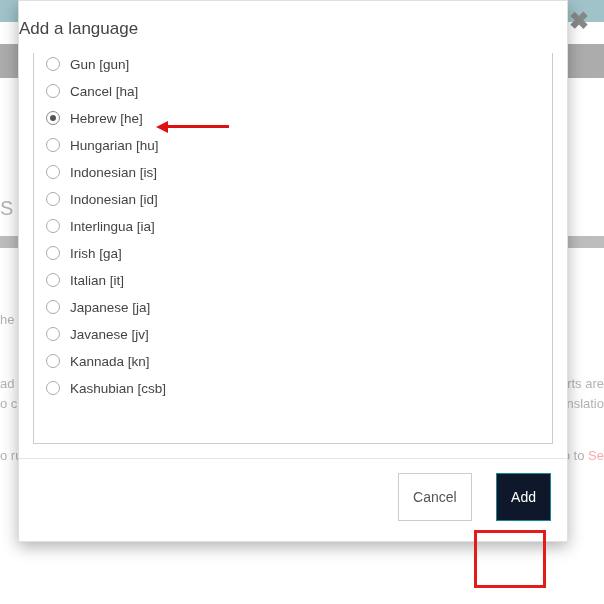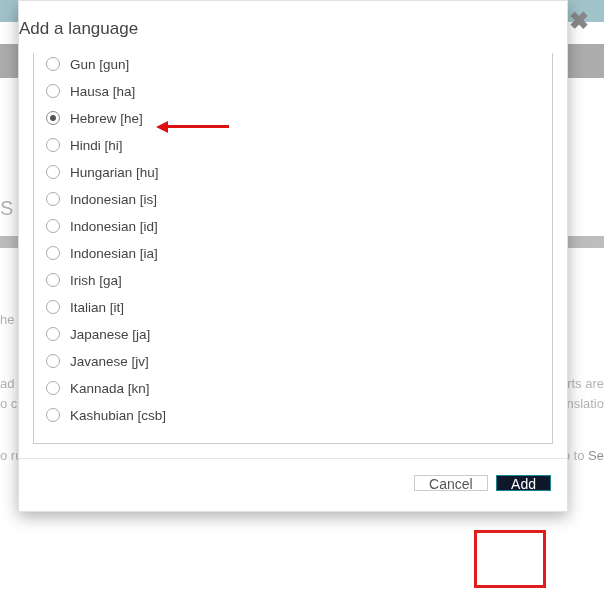--- a/index.html
+++ b/index.html
@@ -20,21 +20,21 @@
   .listwrap{border:1px solid #ccc;border-top:none;height:390px;overflow-y:scroll;position:relative}
   .listinner{padding:4px 0 4px 8px}
   .row{display:flex;height:27px;font-size:13.5px;color:#444}
   .radio{appearance:none;-webkit-appearance:none;width:14px;height:14px;border:1px solid #aaa;border-radius:50%;margin:0 10px 0 4px;background:#fff;position:relative;flex:none}
   .radio:checked{border-color:#888}
   .radio:checked::after{content:"";position:absolute;left:3px;top:3px;width:6px;height:6px;border-radius:50%;background:#555}
   .arrow{position:absolute;pointer-events:none}
   .arrow .head{position:absolute;left:0;top:0;width:0;height:0;border-top:6px solid transparent;border-bottom:6px solid transparent;border-right:12px solid #d11}
   .arrow .shaft{position:absolute;left:11px;top:4px;height:3px;width:62px;background:#d11}
   .mfooter{padding:14px 16px 20px;text-align:right;border-top:1px solid #e5e5e5}
-  .btn{display:inline-block;height:16px;padding:0 14px;font-size:14px;border:1px solid #ccc;background:#fff;color:#555;cursor:pointer;vertical-align:middle;margin-left:4px}
+  .btn{display:inline-block;height:48px;padding:0 14px;font-size:14px;border:1px solid #ccc;background:#fff;color:#555;cursor:pointer;vertical-align:middle;margin-left:20px}
   .btn.primary{background:#0f172a;border-color:#1b8795;color:#fff}
   .redbox{position:absolute;border:3px solid #e21b1b;width:66px;height:52px;pointer-events:none}
   
   .listwrap::-webkit-scrollbar{width:16px}
   .listwrap::-webkit-scrollbar-track{background:#f1f1f1}
   .listwrap::-webkit-scrollbar-thumb{background:#c4c4c4}
 </style>
 </head>
 <body>
 
@@ -45,66 +45,62 @@
   <div class="thinbar"></div>
   <div class="pagetxt" style="left:0;top:198px;font-size:20px">S</div>
   <div class="pagetxt" style="left:0;top:310px">he</div>
   <div class="pagetxt" style="left:0;top:374px">ad</div>
   <div class="pagetxt" style="left:0;top:394px">o c</div>
   <div class="pagetxt" style="left:0;top:446px">o ru</div>
   <div class="pagetxt" style="right:0;top:374px;text-align:right">ports are</div>
   <div class="pagetxt" style="right:0;top:394px;text-align:right">Translatio</div>
   <div class="pagetxt" style="right:0;top:446px;text-align:right">
     <span>e go to</span>
-    <span style="color:#000000">Se</span>
+    <span style="color:#ef4444">Se</span>
   </div>
 </div>
 
 <div class="overlay"></div>
 
 <div class="closebtn" style="right:8px;top:4px">
   <span>✖</span>
 </div>
 
 <div class="modal">
   <div class="mheader">Add a language</div>
   <div class="mbody">
     <div class="listwrap">
       <div class="listinner" id="lang-list">
           <label class="row">
             <input type="radio" name="lang" class="radio" style="">
             <span>Gun [gun]</span>
           </label>
           <label class="row">
             <input type="radio" name="lang" class="radio" style="">
-            <span>Hausa [ha]</span>
+            <span>Cancel [ha]</span>
           </label>
           <label class="row">
             <input type="radio" name="lang" class="radio" checked="" style="">
             <span>Hebrew [he]</span>
-          </label>
-          <label class="row">
-            <input type="radio" name="lang" class="radio" style="">
-            <span>Hindi [hi]</span>
           </label>
           <label class="row">
             <input type="radio" name="lang" class="radio" style="">
             <span>Hungarian [hu]</span>
           </label>
           <label class="row">
             <input type="radio" name="lang" class="radio" style="">
             <span>Indonesian [is]</span>
           </label>
           <label class="row">
             <input type="radio" name="lang" class="radio" style="">
             <span>Indonesian [id]</span>
           </label>
           <label class="row">
             <input type="radio" name="lang" class="radio" style="">
-            <span>Indonesian [ia]</span>
+            <span>Interlingua [ia]</span>
           </label>
           <label class="row">
             <input type="radio" name="lang" class="radio" style="">
             <span>Irish [ga]</span>
           </label>
           <label class="row">
             <input type="radio" name="lang" class="radio" style="">
             <span>Italian [it]</span>
           </label>
           <label class="row">

